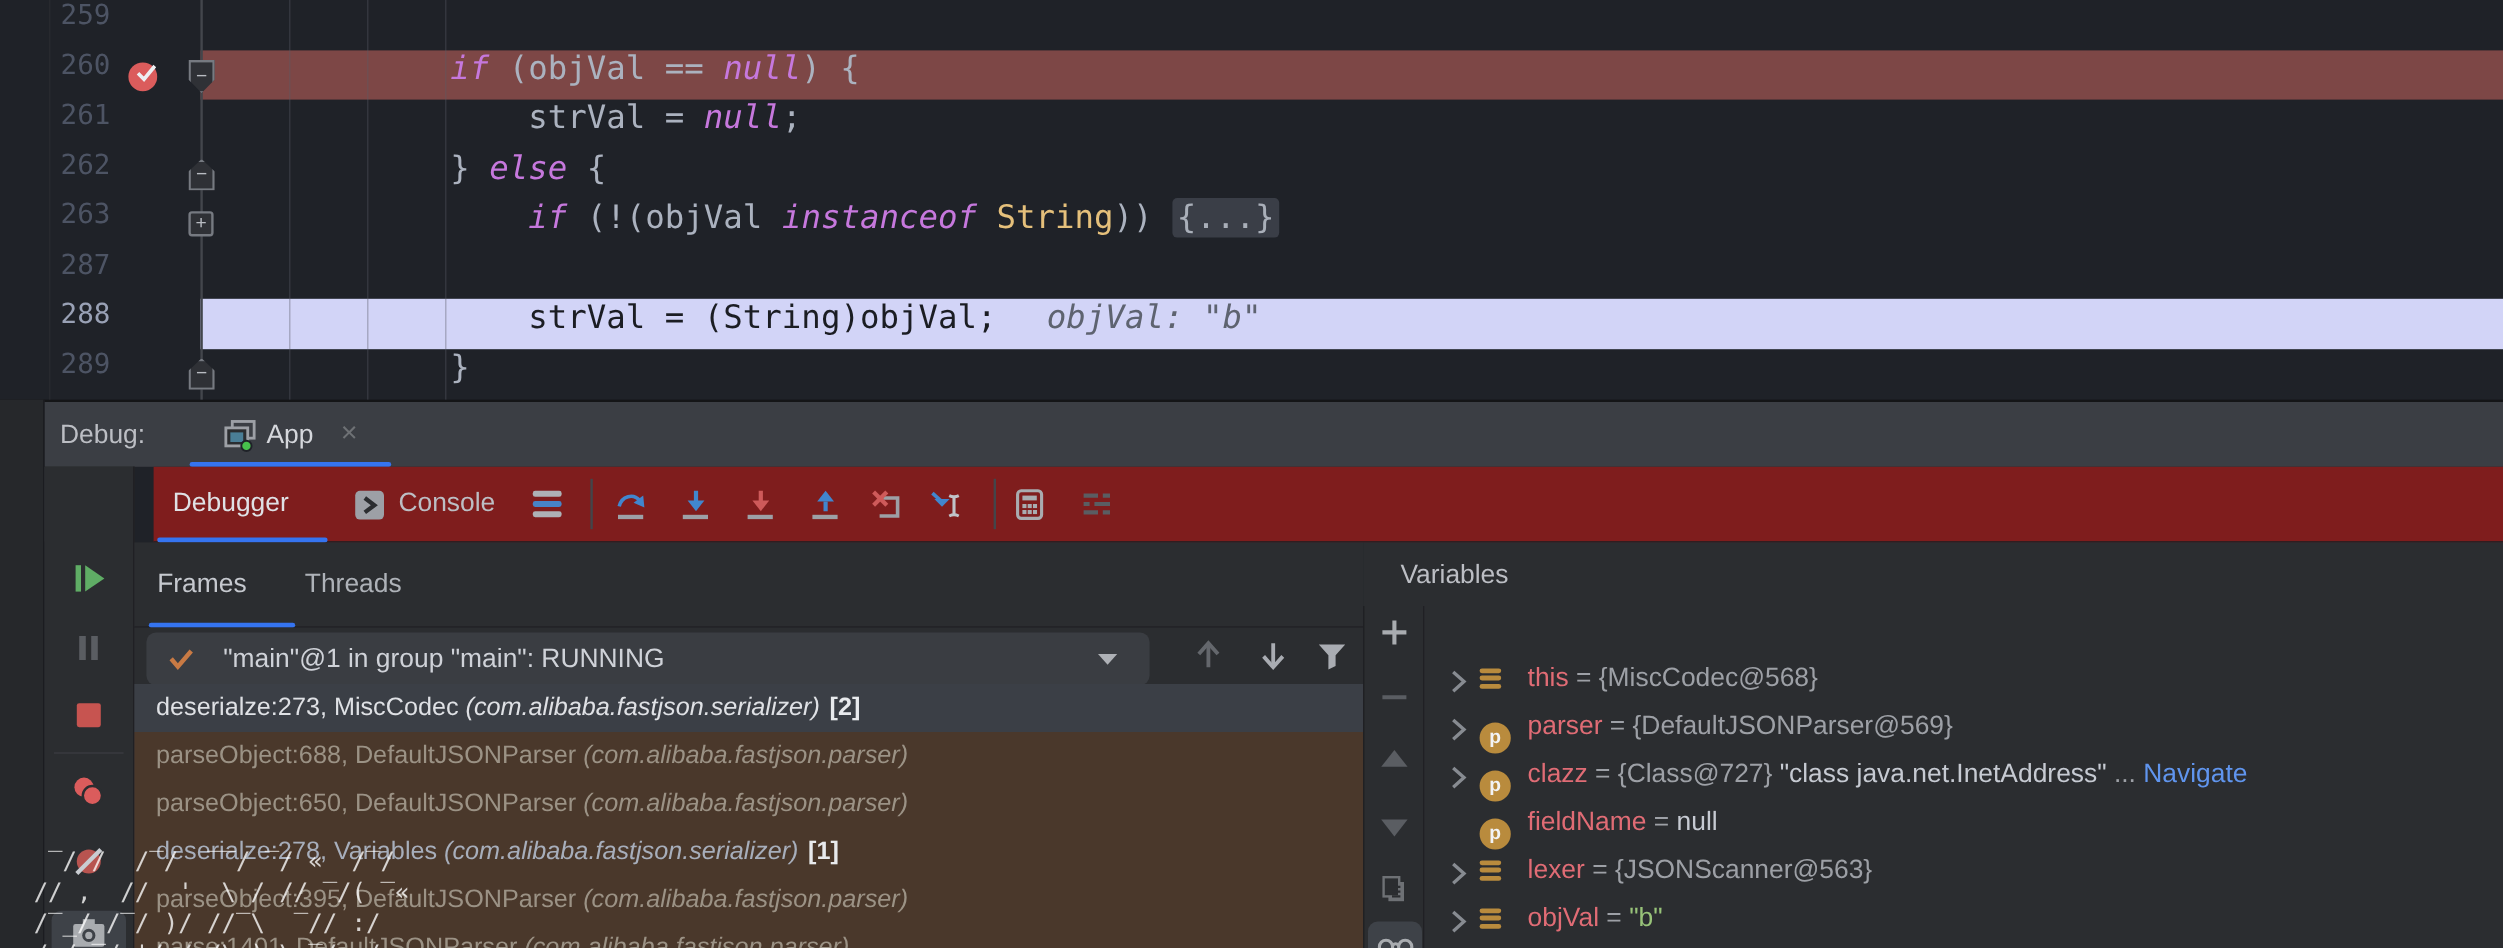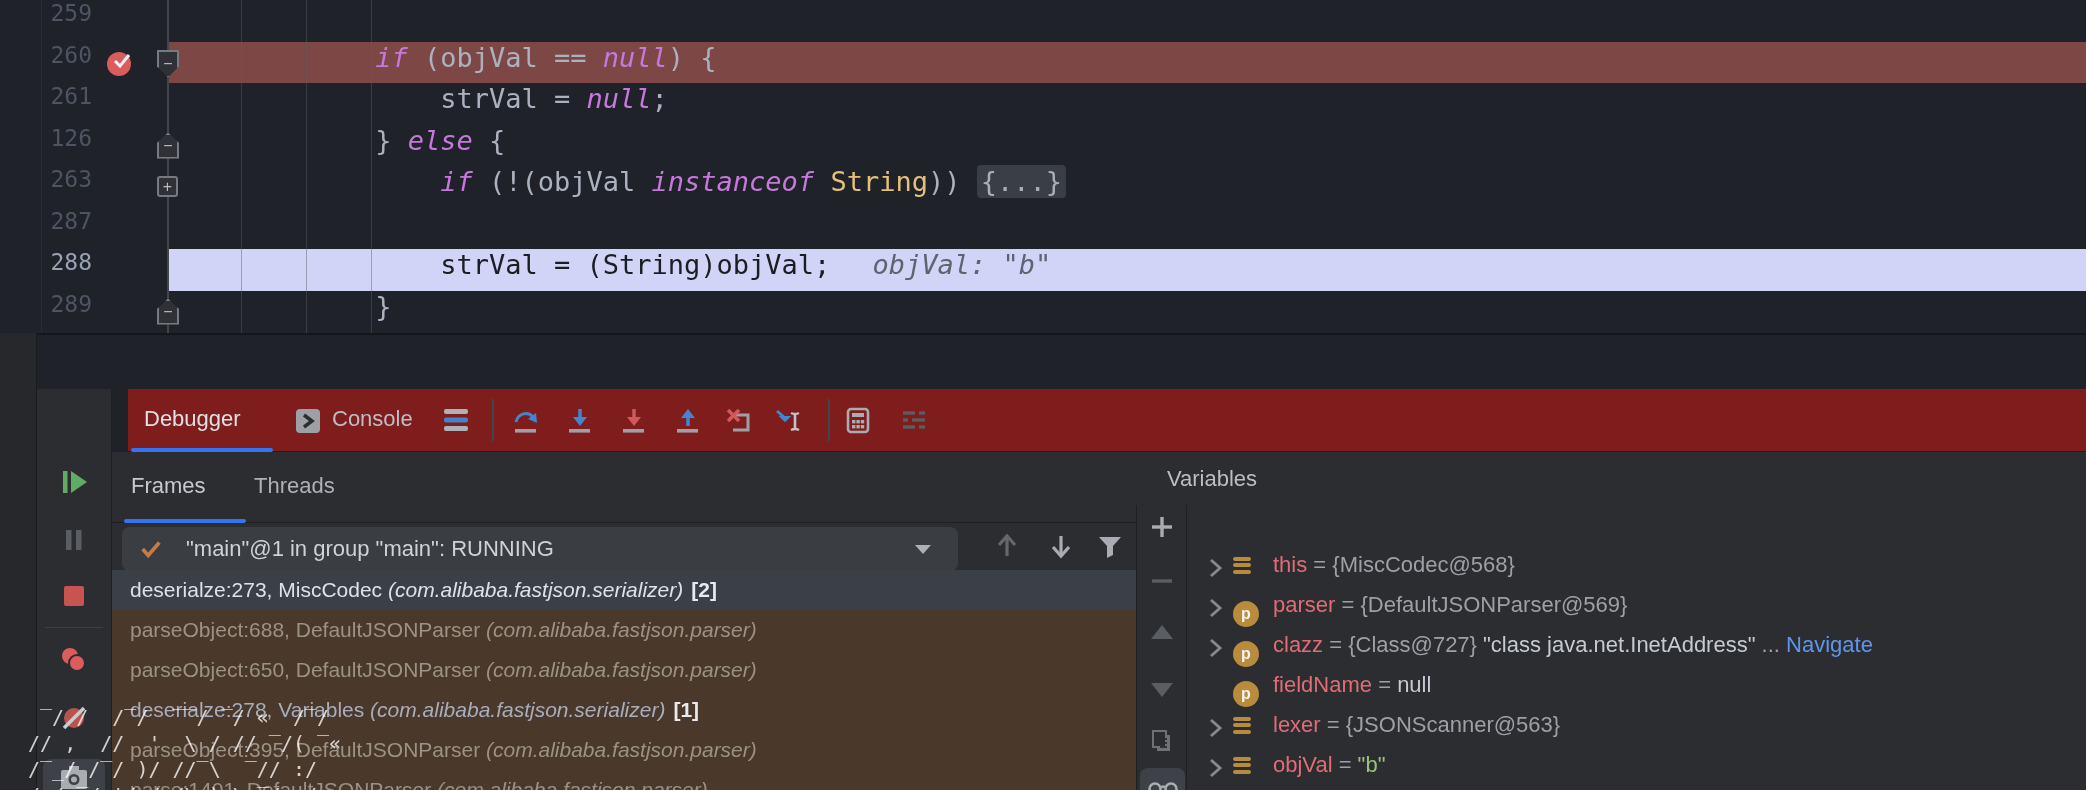--- a/index.html
+++ b/index.html
@@ -109,21 +109,21 @@
               <path d="M9 12 L14 17 L23 6" fill="none" stroke="#EDEFF2" stroke-width="3"></path>
             </svg></span>
           <div class="fold-marker pent-down" style="top: 8px;">−</div>
           <span class="code" style="left: 375.16px;"><span class="tk-kw">if</span><span class="tk-plain"> (objVal == </span><span class="tk-kw">null</span><span class="tk-plain">) {</span></span>
         </div>
         <div class="ed-row" style="top: 83px;">
           <span class="lnum">261</span>
           <span class="code" style="left: 440.24px;"><span class="tk-plain">strVal = </span><span class="tk-kw">null</span><span class="tk-plain">;</span></span>
         </div>
         <div class="ed-row" style="top: 124.5px;">
-          <span class="lnum">126</span>
+          <span class="lnum">262</span>
           <div class="fold-marker pent-up" style="top: 8px;">−</div>
           <span class="code" style="left: 375.16px;"><span class="tk-plain">} </span><span class="tk-kw">else</span><span class="tk-plain"> {</span></span>
         </div>
         <div class="ed-row" style="top: 166px;">
           <span class="lnum">263</span>
           <div class="fold-marker sq" style="top: 10px;">+</div>
           <span class="code" style="left: 440.24px; text-align: right;"><span class="tk-kw">if</span><span class="tk-plain"> (!(objVal </span><span class="tk-kw">instanceof</span><span class="tk-plain"> </span><span class="tk-type">String</span><span class="tk-plain">)) </span><span class="tk-chip">{...}</span></span>
         </div>
         <div class="ed-row" style="top: 207.5px;">
           <span class="lnum">287</span>
@@ -140,20 +140,34 @@
           <span class="code" style="left: 375.16px;"><span class="tk-plain">}</span></span>
         </div>
       </div>
     <div class="gutter-line"></div>
     <div class="fold-line"></div>
     <div class="guide" style="left:241px"></div>
     <div class="guide" style="left:306px"></div>
     <div class="guide" style="left:371px"></div>
   </div>
 
+  <div id="dbg-header" class="abs">
+    <span id="dbg-label" class="abs">Debug:</span>
+    <div id="app-tab">
+      <svg class="abs" style="left:148px;top:13px" width="30" height="30" viewBox="0 0 28 28">
+        <rect x="8" y="3" width="17" height="13" fill="none" stroke="#9DA0A6" stroke-width="2.2"></rect>
+        <rect x="3" y="8" width="17" height="14" fill="#2B2D30" stroke="#9DA0A6" stroke-width="2.2"></rect>
+        <rect x="6.5" y="11.5" width="10" height="7.5" fill="#4A7E96"></rect>
+        <circle cx="19" cy="22" r="4" fill="#47C04C" stroke="#1F2228" stroke-width="1.5"></circle>
+      </svg>
+      <span id="app-tab-label" class="abs">App</span>
+      <span id="app-close" class="abs">×</span>
+      <div id="app-underline" class="abs"></div>
+    </div>
+  </div>
 
   <div id="stripe" class="abs">
     
   </div>
 
   <div id="left-col-top" class="abs">
     <svg class="lc-icon" style="top:16px" viewBox="0 0 30 30">
       <path d="M23 8 A11 11 0 1 0 25.5 17" fill="none" stroke="#5FAD65" stroke-width="3.2"></path>
       <polygon points="17,7 27,4 25,13" fill="#5FAD65"></polygon>
       <rect x="15" y="16" width="10" height="10" fill="#9DA0A6"></rect>

